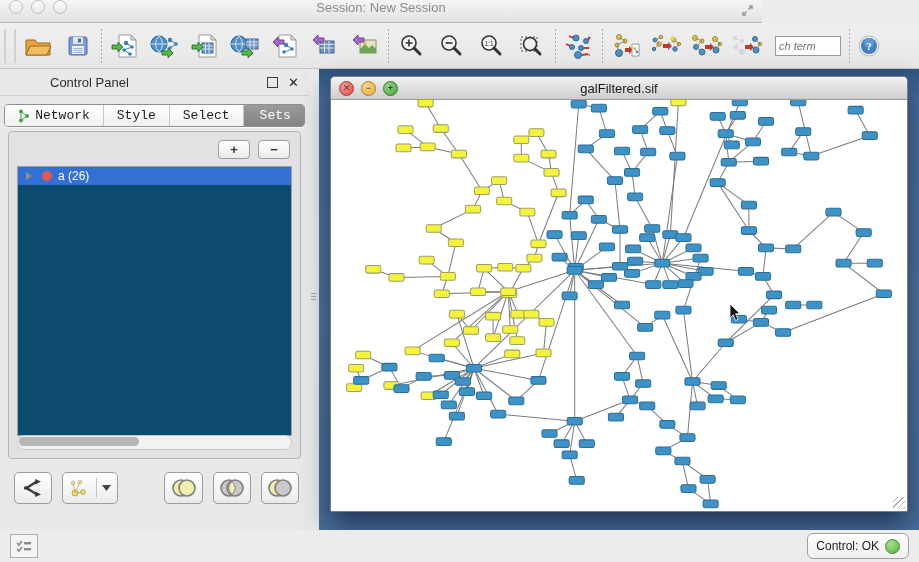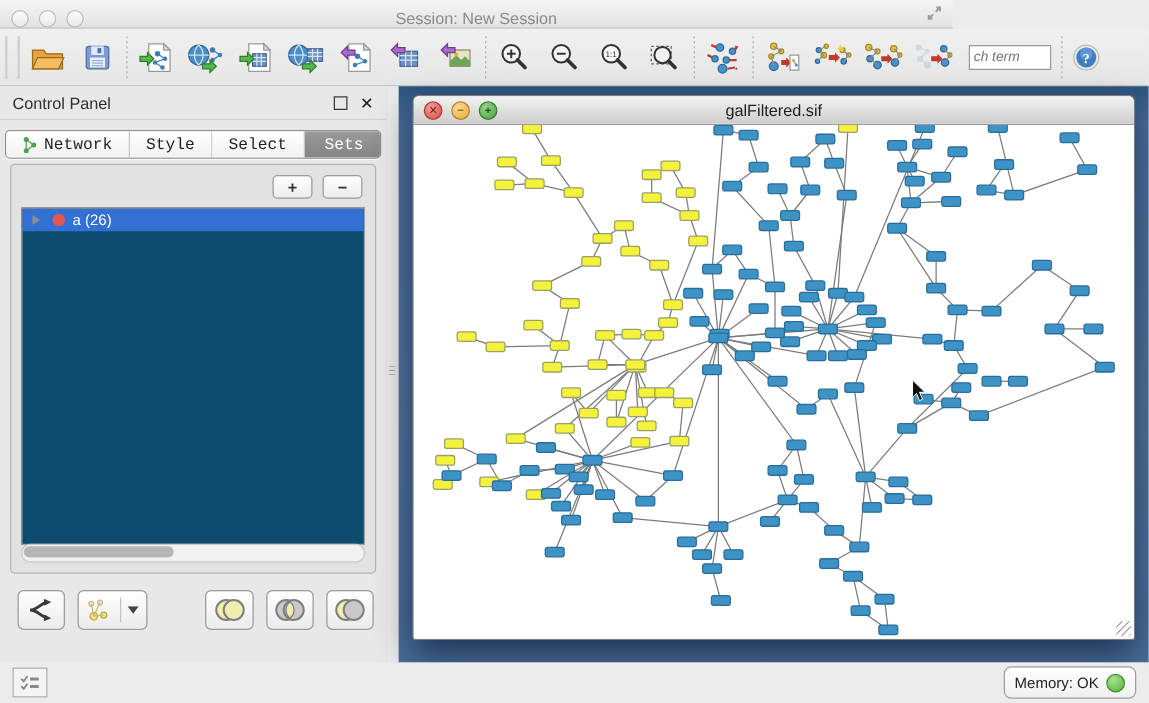--- a/index.html
+++ b/index.html
@@ -6,21 +6,21 @@
   body{
     width:919px;height:562px;overflow:hidden;position:relative;
     font-family:"Liberation Sans","DejaVu Sans",sans-serif;
     background:#ececec;-webkit-font-smoothing:antialiased;
   }
   
   .titlebar{
     position:absolute;left:0;top:0;width:762px;height:22px;
     background:linear-gradient(#f5f5f5,#e2e2e2);
     border-bottom:1px solid #b9b9b9;
-    display:flex;align-items:flex-end;
+    display:flex;align-items:flex-start;
   }
   .traffic{display:flex;gap:8px;margin-left:9px;}
   .tl{width:12px;height:12px;border-radius:50%;border:1px solid #bdbdbd;background:linear-gradient(#fdfdfd,#e8e8e8);}
   .tb-title{
     position:absolute;left:0;right:0;text-align:center;
     font-size:13px;color:#8b8b8b;pointer-events:none;
   }
   .fs-icon{position:absolute;right:8px;top:4px;color:#9a9a9a;font-size:12px;}
   
   .toolbar{
@@ -38,21 +38,21 @@
   .search-input{
     width:58px;height:18px;border:1px solid #9a9a9a;background:#fff;
     font-size:11px;font-style:italic;color:#8a8a8a;padding:0 3px;outline:none;
     font-family:"Liberation Sans",sans-serif;
   }
   
   .cpanel{
     position:absolute;left:0;top:69px;width:309px;height:461px;
     background:#e8e8e8;border-right:1px solid #c2c2c2;
   }
-  .cp-header{height:26px;display:flex;align-items:center;border-bottom:1px solid #d2d2d2;}
+  .cp-header{height:26px;display:flex;align-items:center;border-bottom:1px solid #d2d2d2;padding-left:40px;}
   .cp-title{font-size:13px;color:#2f2f2f;margin-left:10px;flex:1;}
   .cp-float{width:9px;height:9px;border:1.5px solid #3a3a3a;margin-right:10px;}
   .cp-close{font-size:13px;font-weight:bold;color:#222;margin-right:10px;line-height:1;}
   .cp-tabs{display:flex;justify-content:center;margin-top:8px;font-family:Liberation Mono, monospace;}
   .seg{
     display:flex;border:1px solid #8f8f8f;border-radius:4px;overflow:hidden;
     background:#fdfdfd;box-shadow:0 1px 0 rgba(255,255,255,.7);
   }
   .seg-item{
     padding:3px 13px;font-size:13px;color:#1e1e1e;display:flex;align-items:center;gap:5px;
@@ -864,16 +864,16 @@
 <div class="statusbar">
   <div class="task-btn">
     <svg width="16" height="14" viewBox="0 0 16 14">
         <path d="M1 4l2 2 3-4" stroke="#8a8a8a" stroke-width="1.6" fill="none"></path>
         <rect x="8" y="3" width="7" height="2.4" fill="#8a8a8a"></rect>
         <path d="M1 10l2 2 3-4" stroke="#8a8a8a" stroke-width="1.6" fill="none"></path>
         <rect x="8" y="9" width="7" height="2.4" fill="#8a8a8a"></rect>
       </svg>
   </div>
   <div class="mem-btn">
-    <span>Memory: OK</span>
+    <span>Control: OK</span>
     <div class="mem-dot"></div>
   </div>
 </div>
 
 </body></html>

